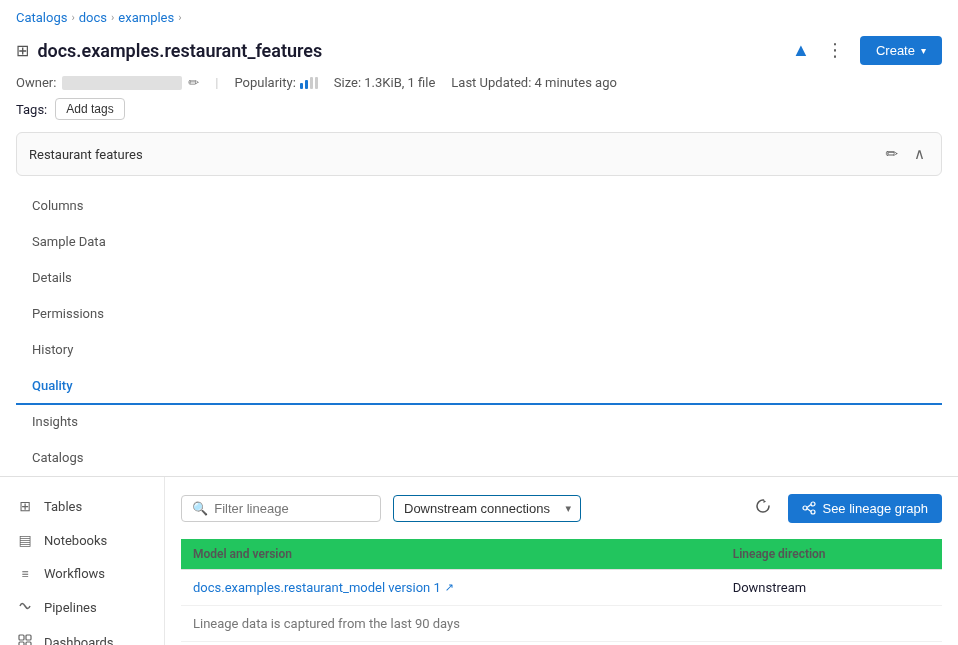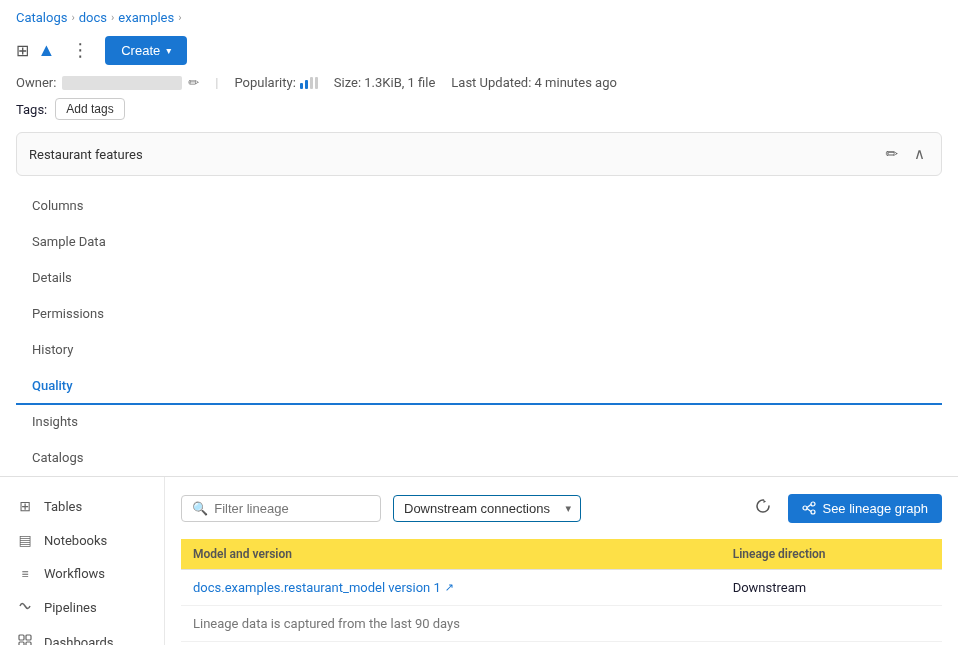--- a/index.html
+++ b/index.html
@@ -63,40 +63,41 @@
     .search-box input { border: none; outline: none; font-size: 13px; color: #333; width: 140px; background: transparent; }
     .search-icon { color: #888; font-size: 13px; }
     .dropdown-select { border: 1px solid #0369a1; border-radius: 4px; padding: 5px 30px 5px 10px; font-size: 13px; color: #333; background: white; appearance: none; cursor: pointer; position: relative; }
     .dropdown-wrapper { position: relative; }
     .dropdown-arrow { position: absolute; right: 10px; top: 50%; transform: translateY(-50%); color: #666; pointer-events: none; font-size: 11px; }
     .refresh-btn { background: none; border: none; cursor: pointer; color: #555; font-size: 16px; padding: 5px; margin-left: auto; }
     .btn-see-lineage { background: #1976d2; color: white; border: none; border-radius: 4px; padding: 7px 14px; font-size: 13px; cursor: pointer; display: flex; align-items: center; gap: 6px; font-weight: 500; }
 
     
     .lineage-table { width: 100%; border-collapse: collapse; }
-    .lineage-table th { text-align: left; font-size: 12px; font-weight: 600; color: #555; padding: 8px 12px; border-bottom: 1px solid #e0e0e0; background: #fde047; }
+    .lineage-table th { text-align: left; font-size: 12px; font-weight: 600; color: #555; padding: 8px 12px; border-bottom: 1px solid #e0e0e0; background: #22c55e; }
     .lineage-table td { padding: 10px 12px; border-bottom: 1px solid #f0f0f0; font-size: 13px; }
     .model-link { color: #1976d2; text-decoration: none; display: flex; align-items: center; gap: 4px; }
     .ext-link-icon { font-size: 11px; }
     .lineage-note { font-size: 12px; color: #777; padding: 6px 12px 10px; }
   </style>
 </head>
 <body>
 
 <div class="breadcrumb">
   <a href="#">Catalogs</a>
   <span class="breadcrumb-sep">›</span>
   <a href="#">docs</a>
   <span class="breadcrumb-sep">›</span>
   <a href="#">examples</a>
   <span class="breadcrumb-sep">›</span>
 </div>
 
 <div class="header">
   <span class="header-icon">⊞</span>
+  <span class="header-title">docs.examples.restaurant_features</span>
   <span class="header-badge" style="color:#1976d2; font-size:18px;">▲</span>
   <div class="header-actions">
     <button class="btn-dots">⋮</button>
     <button class="btn-create">
       <span>Create</span>
       <span class="btn-create-arrow">▾</span>
     </button>
   </div>
 </div>
 

